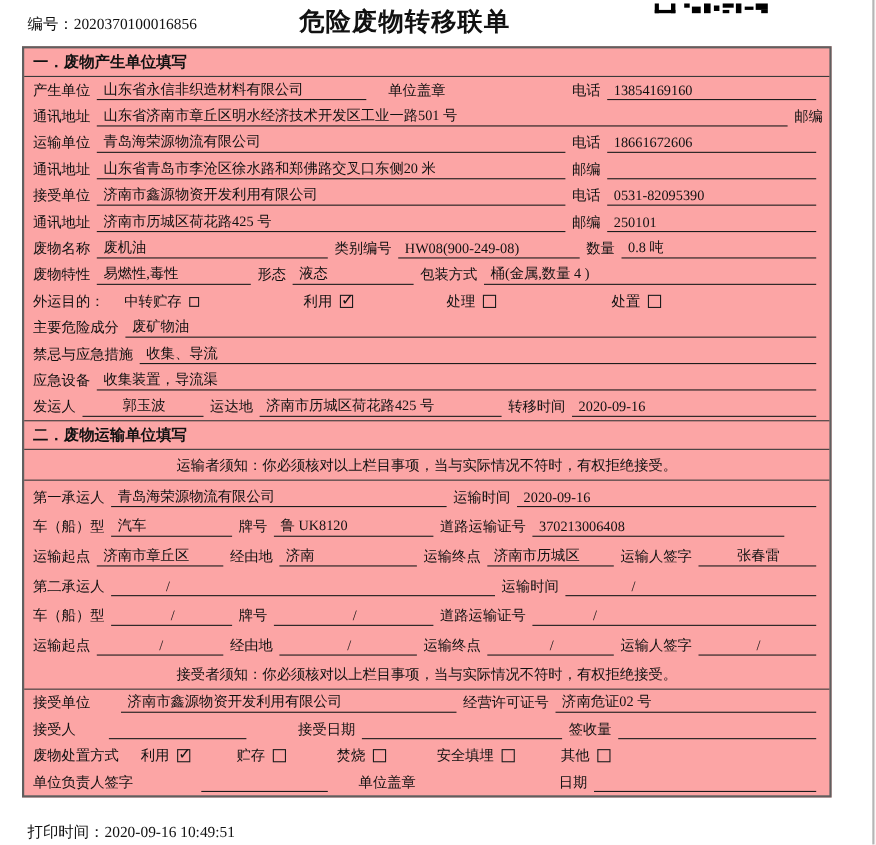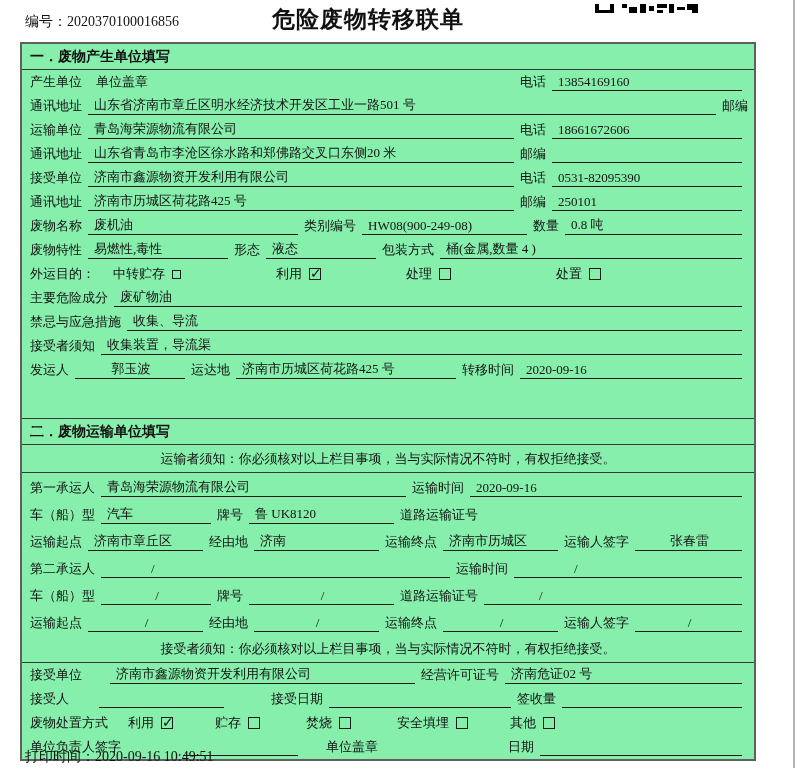--- a/index.html
+++ b/index.html
@@ -7,24 +7,24 @@
         font-family:"Liberation Serif","DejaVu Serif",serif;color:#111;}
   .page-edge{position:absolute;top:0;right:1px;width:2px;height:100%;background:#b5b5b5;}
   
   .tophdr{position:relative;height:26px;border-radius:21px;}
   .serial{position:absolute;left:25px;top:13px;font-size:14px;white-space:nowrap;}
   .doc-title{position:absolute;left:0;right:60px;top:4px;text-align:center;
              font-size:23px;font-weight:bold;letter-spacing:1px;}
   .qr{position:absolute;left:595px;top:0;}
   
   .form{position:absolute;left:20px;top:42px;width:736px;border:2px solid #5f5f5f;
-        box-sizing:border-box;background:#86efac;}
+        box-sizing:border-box;background:#fca5a5;}
   .sec-header{font-size:14px;font-weight:bold;padding:4px 8px 3px 8px;height:18px;
               border-bottom:1.5px solid #3a3a3a;}
-  .sec-header.bt{border-top:1.5px solid #3a3a3a;margin-top:36px;}
+  .sec-header.bt{border-top:1.5px solid #3a3a3a;}
   .notice{font-size:13px;padding:5px 8px 4px 8px;height:18px;border-bottom:1.5px solid #3a3a3a;text-align:center;}
   .row{display:flex;align-items:flex-end;box-sizing:border-box;
        padding:0 6px 3px 8px;font-size:13px;}
   .h24{height:24px}.h27{height:27px}
   .lb{white-space:nowrap;flex:0 0 auto;}
   .ul{border-bottom:1px solid #1c1c1c;padding:0 4px 0 6px;margin:0 6px;white-space:nowrap;
       overflow:hidden;min-height:15px;flex:0 0 auto;}
   .grow{flex:1 1 aupx;flex-grow:1;}
   .ctr{text-align:center;}
   .mla{margin-left:auto;}
@@ -69,20 +69,21 @@
       </svg>
     </div>
   </div>
 
   <div class="form">
 
     <div class="sec-header">一．废物产生单位填写</div>
 
     <div class="row h24">
       <span class="lb">产生单位</span>
+      <span class="ul w235">山东省永信非织造材料有限公司</span>
       <span class="lb" style="margin-left:14px">单位盖章</span>
       <span class="lb mla">电话</span>
       <span class="ul w180">13854169160</span>
     </div>
 
     <div class="row h24">
       <span class="lb">通讯地址</span>
       <span class="ul grow">山东省济南市章丘区明水经济技术开发区工业一路501 号</span>
       <span class="lb">邮编</span>
     </div>
@@ -158,21 +159,21 @@
       <span class="lb">主要危险成分</span>
       <span class="ul grow">废矿物油</span>
     </div>
 
     <div class="row h24">
       <span class="lb">禁忌与应急措施</span>
       <span class="ul grow">收集、导流</span>
     </div>
 
     <div class="row h24">
-      <span class="lb">接受者须知</span>
+      <span class="lb">应急设备</span>
       <span class="ul grow">收集装置，导流渠</span>
     </div>
 
     <div class="row h24">
       <span class="lb">发运人</span>
       <span class="ul w100 ctr">郭玉波</span>
       <span class="lb">运达地</span>
       <span class="ul w210">济南市历城区荷花路425 号</span>
       <span class="lb">转移时间</span>
       <span class="ul grow">2020-09-16</span>
@@ -187,20 +188,21 @@
       <span class="lb">运输时间</span>
       <span class="ul grow">2020-09-16</span>
     </div>
 
     <div class="row h27">
       <span class="lb">车（船）型</span>
       <span class="ul w100">汽车</span>
       <span class="lb">牌号</span>
       <span class="ul w135">鲁 UK8120</span>
       <span class="lb">道路运输证号</span>
+      <span class="ul grow mr35">370213006408</span>
     </div>
 
     <div class="row h27">
       <span class="lb">运输起点</span>
       <span class="ul w105">济南市章丘区</span>
       <span class="lb">经由地</span>
       <span class="ul w115">济南</span>
       <span class="lb">运输终点</span>
       <span class="ul w105">济南市历城区</span>
       <span class="lb">运输人签字</span>

